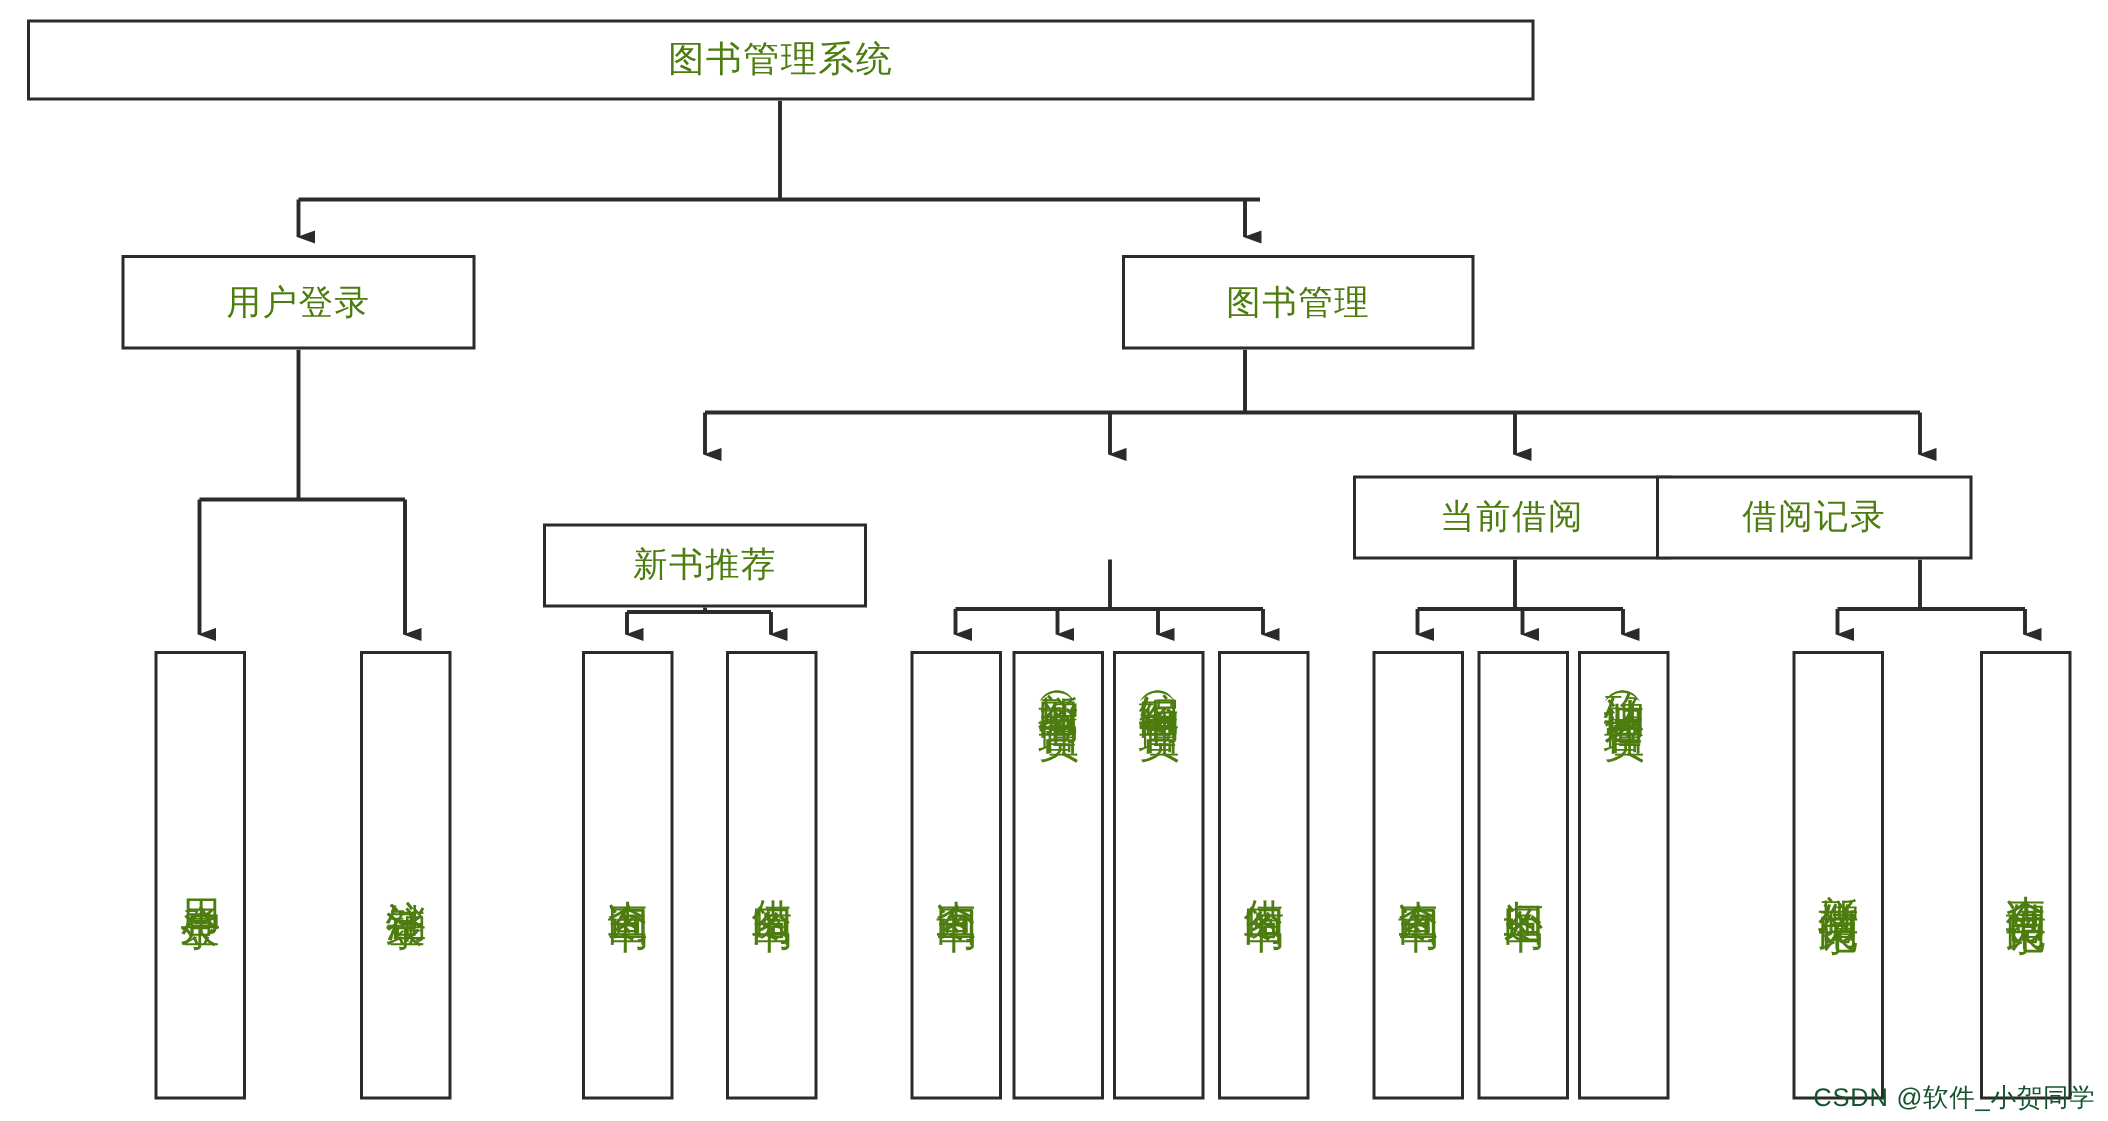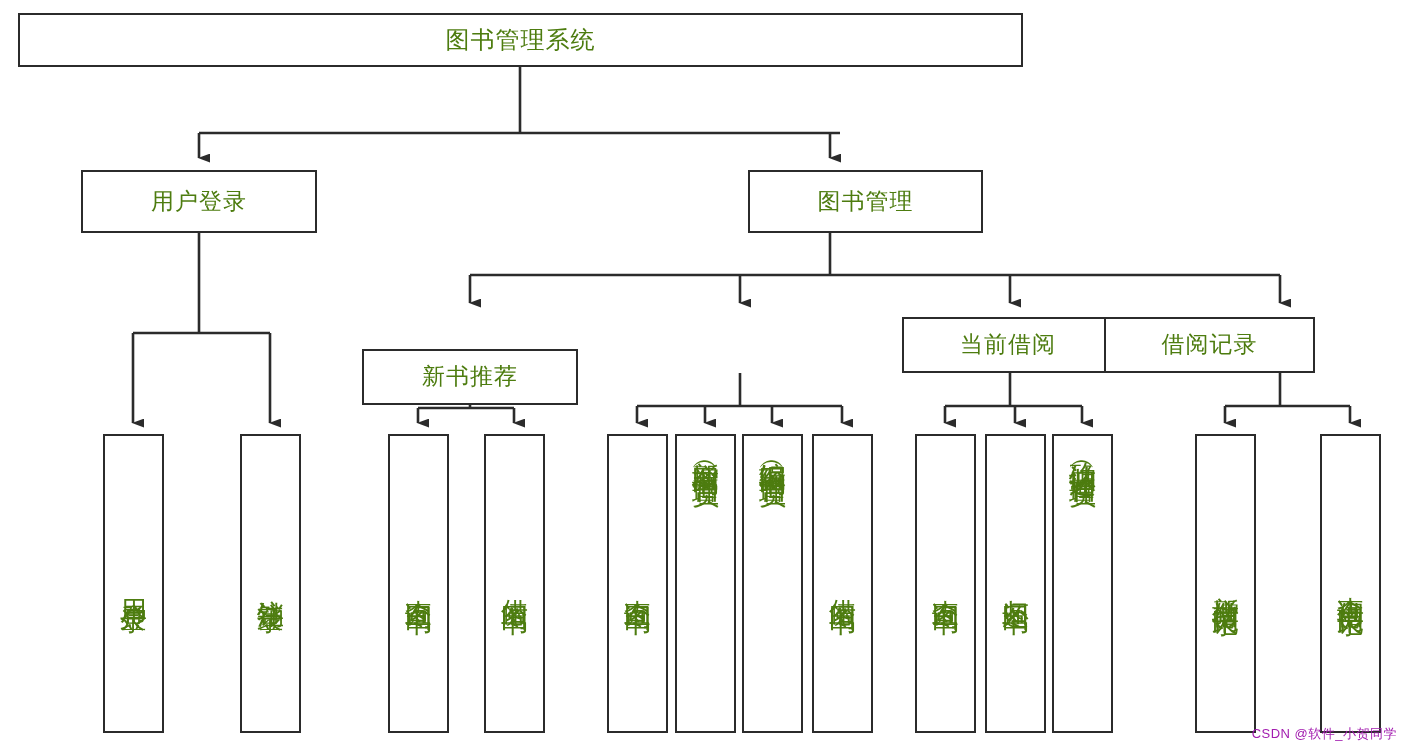--- a/index.html
+++ b/index.html
@@ -7,21 +7,21 @@
   #canvas{position:relative;width:1405px;height:747px;background:#fff;}
   svg.links{position:absolute;left:0;top:0;width:1405px;height:747px;pointer-events:none;}
   .node{position:absolute;box-sizing:border-box;background:#ffffff;border:2.5px solid #2b2b2b;
         display:flex;align-items:center;justify-content:center;}
   .node .lbl{color:#4d7c0f;letter-spacing:1px;line-height:1.12;text-align:center;}
   .node.h .lbl{font-size:23px;}
   .node.root .lbl{font-size:24px;}
   .node.v{align-items:flex-start;justify-content:center;padding-top:4px;}
   .node.v .lbl{writing-mode:vertical-rl;text-orientation:upright;font-size:27px;letter-spacing:3px;white-space:nowrap;}
   .node.v.mid{align-items:center;padding-top:0;}
-  .watermark{position:absolute;right:8px;bottom:4px;font-size:13px;color:#a21caf;letter-spacing:.5px;
+  .watermark{position:absolute;right:8px;bottom:4px;font-size:17px;color:#14532d;letter-spacing:.5px;
              white-space:nowrap;font-family:"Liberation Sans","DejaVu Sans",sans-serif;}
 </style>
 </head>
 <body>
 
 <div id="canvas">
 
   <svg class="links" viewBox="0 0 1405 747">
     <defs>
       <marker id="ah" markerWidth="10" markerHeight="12" refX="4.4" refY="11" orient="auto" markerUnits="userSpaceOnUse">

